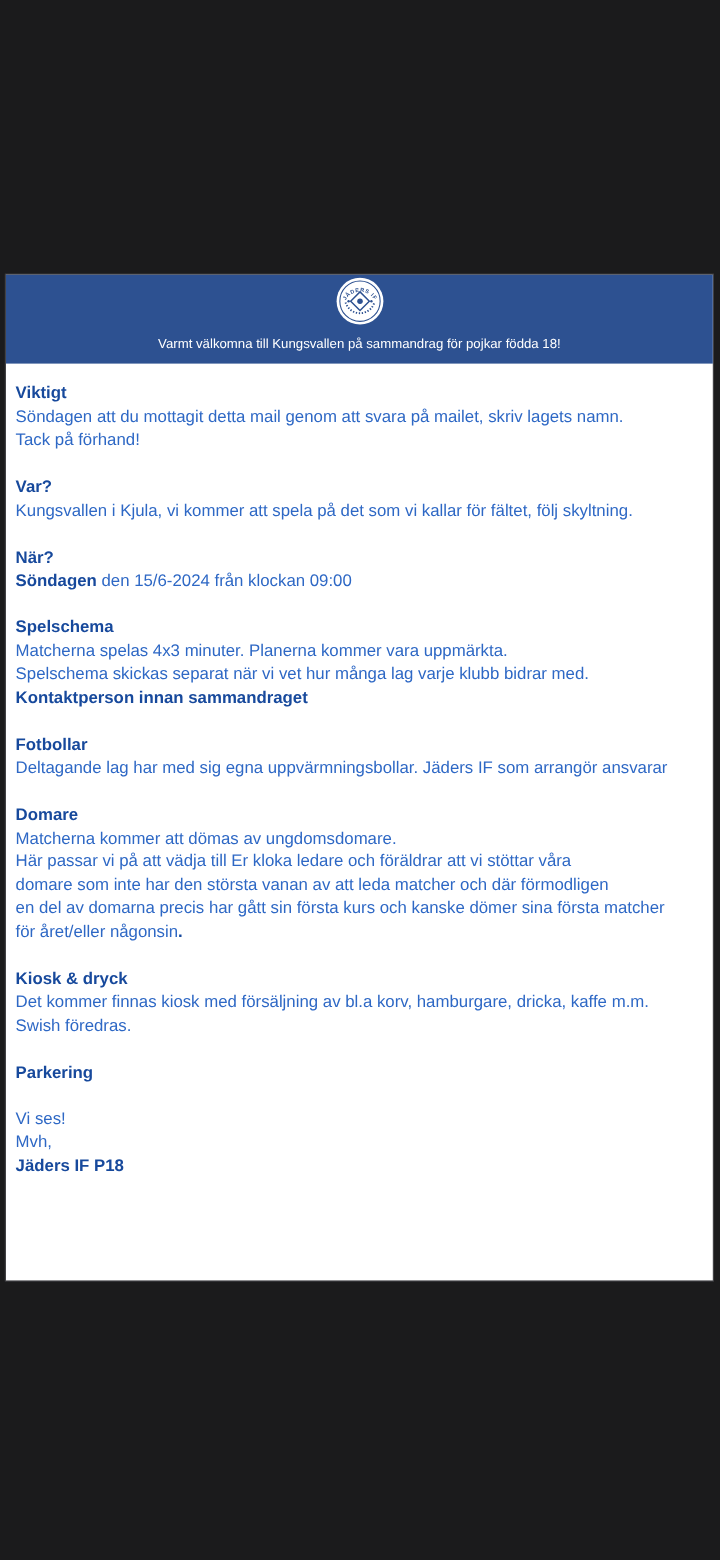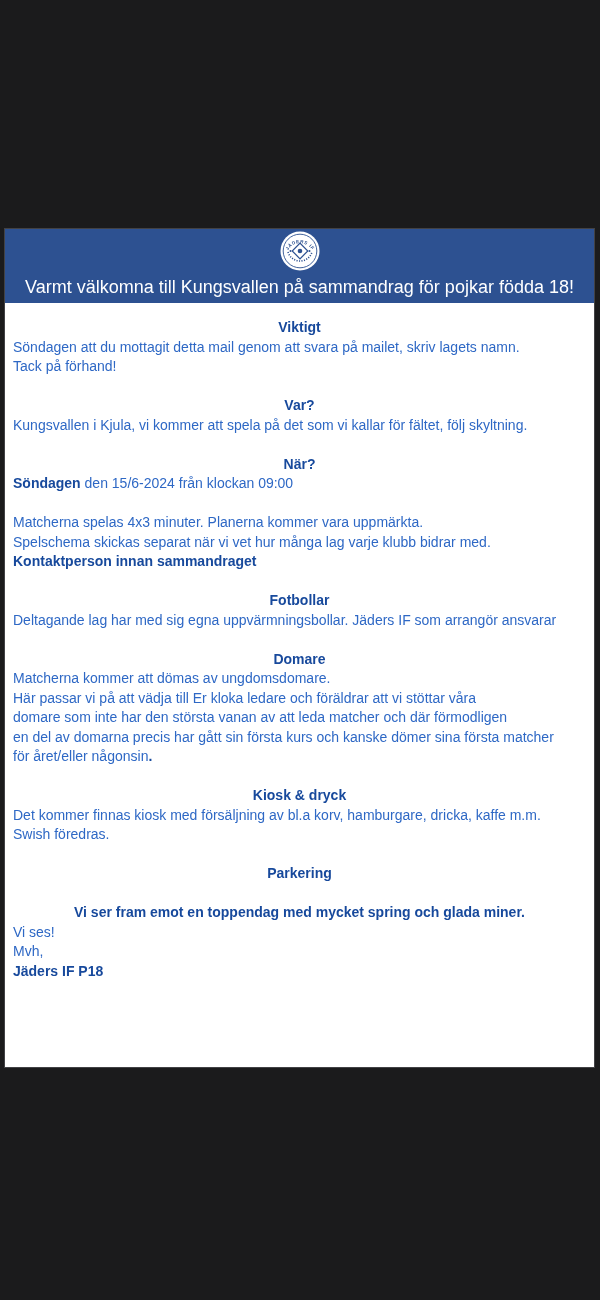--- a/index.html
+++ b/index.html
@@ -28,37 +28,36 @@
     flex-direction: column;
     align-items: center;
   }
   .badge {
     width: 40px; height: 40px;
     margin-top: 2px;
     flex: 0 0 auto;
   }
   .header-title {
     color: #ffffff;
-    font-size: 18px;
+    font-size: 11px;
     line-height: 18px;
     margin-top: 7px;
     white-space: nowrap;
   }
   .content {
     padding: 15px 8px 0 8px;
     font-size: 14px;
     line-height: 19.5px;
     color: #2e68c5;
   }
   .section { margin-bottom: 19.5px; }
   .section:last-child { margin-bottom: 0; }
   .heading, .bold {
     font-weight: 700;
     color: #17499c;
-    text-align: center;
   }
   .line { white-space: nowrap; }
 </style>
 </head>
 <body>
 
 <div class="stage">
   <div class="panel">
 
     <div class="header-band">
@@ -90,20 +89,21 @@
         </div>
         <div class="section">
           <div class="heading line">Var?</div>
           <div class="line"><span>Kungsvallen i Kjula, vi kommer att spela på det som vi kallar för fältet, följ skyltning.</span></div>
         </div>
         <div class="section">
           <div class="heading line">När?</div>
           <div class="line"><span class="bold">Söndagen</span><span> den 15/6-2024 från klockan 09:00</span></div>
         </div>
         <div class="section">
+          <div class="heading line">Spelschema</div>
           <div class="line"><span>Matcherna spelas 4x3 minuter. Planerna kommer vara uppmärkta.</span></div>
           <div class="line"><span>Spelschema skickas separat när vi vet hur många lag varje klubb bidrar med.</span></div>
           <div class="line"><span class="bold">Kontaktperson innan sammandraget</span><span></span></div>
         </div>
         <div class="section">
           <div class="heading line">Fotbollar</div>
           <div class="line"><span>Deltagande lag har med sig egna uppvärmningsbollar. Jäders IF som arrangör ansvarar</span></div>
         </div>
         <div class="section">
           <div class="heading line">Domare</div>
@@ -115,21 +115,20 @@
         </div>
         <div class="section">
           <div class="heading line">Kiosk &amp; dryck</div>
           <div class="line"><span>Det kommer finnas kiosk med försäljning av bl.a korv, hamburgare, dricka, kaffe m.m.</span></div>
           <div class="line"><span>Swish föredras.</span></div>
         </div>
         <div class="section">
           <div class="heading line">Parkering</div>
         </div>
         <div class="section">
-          <div class="heading line">Vi ser fram emot en toppendag med mycket spring och glada miner.</div>
           <div class="line"><span>Vi ses!</span></div>
           <div class="line"><span>Mvh,</span></div>
           <div class="line"><span class="bold">Jäders IF P18</span><span></span></div>
         </div>
       </div>
 
   </div>
 </div>
 
 </body></html>

